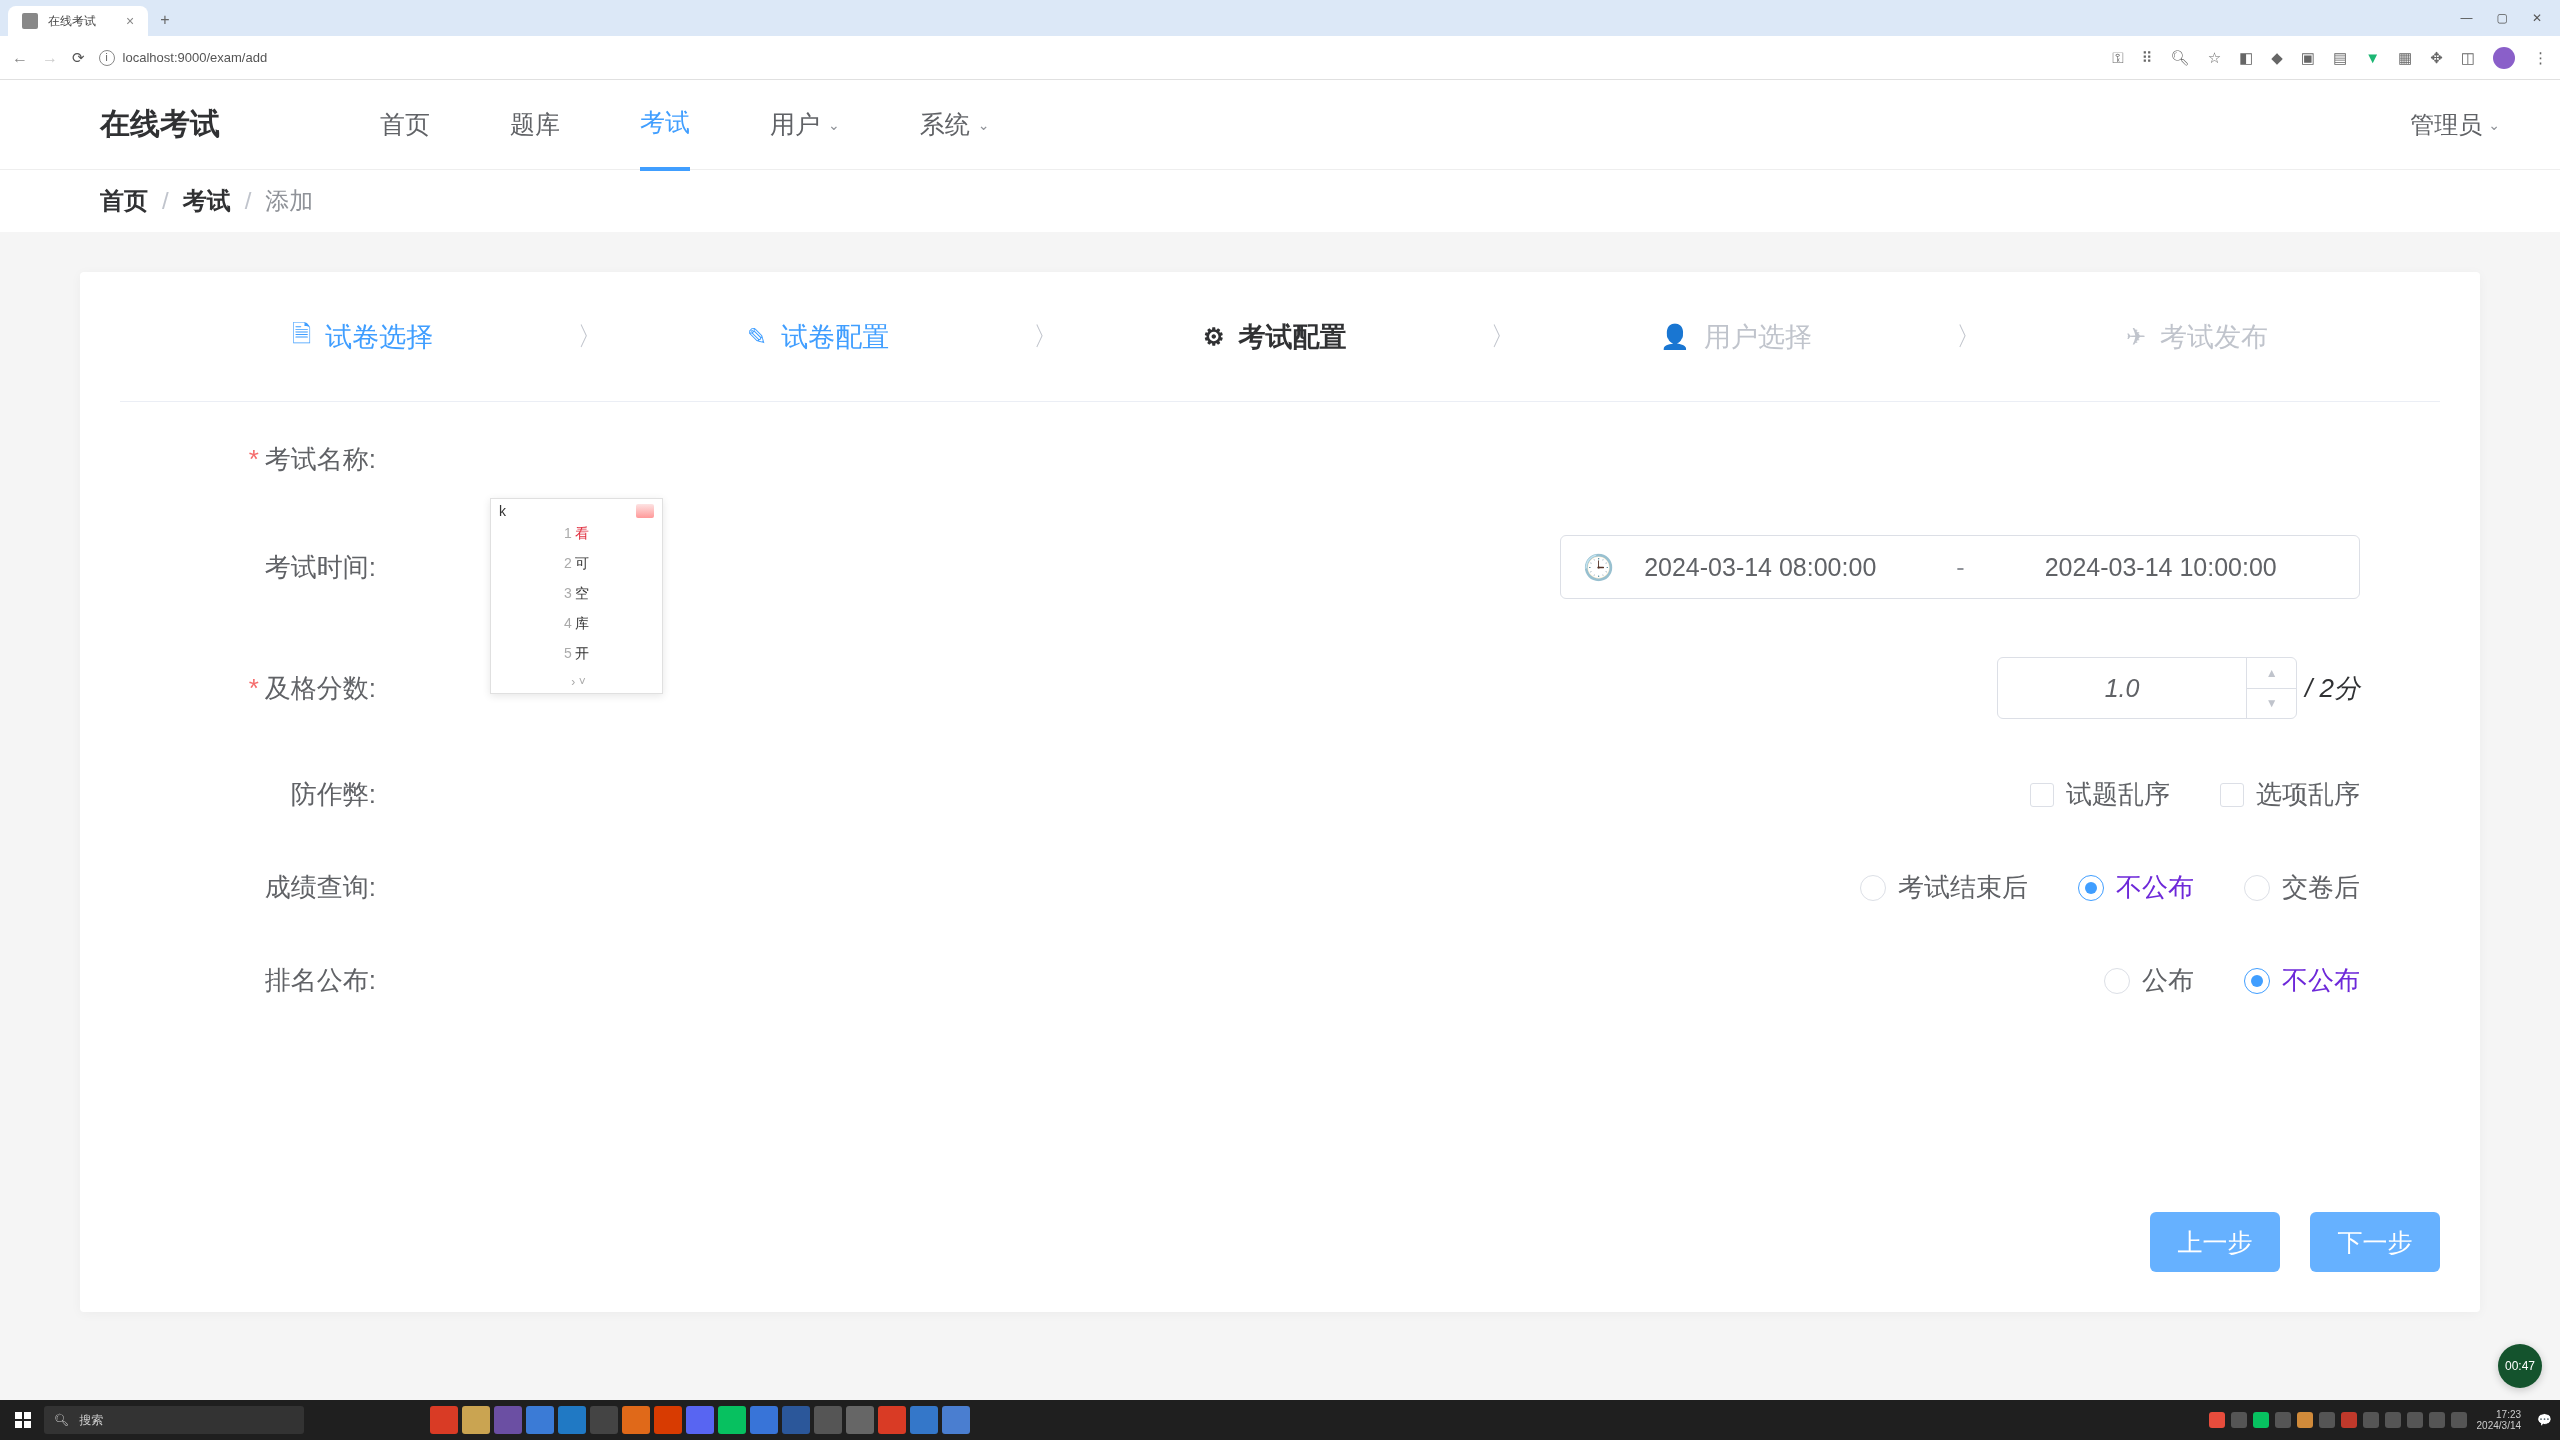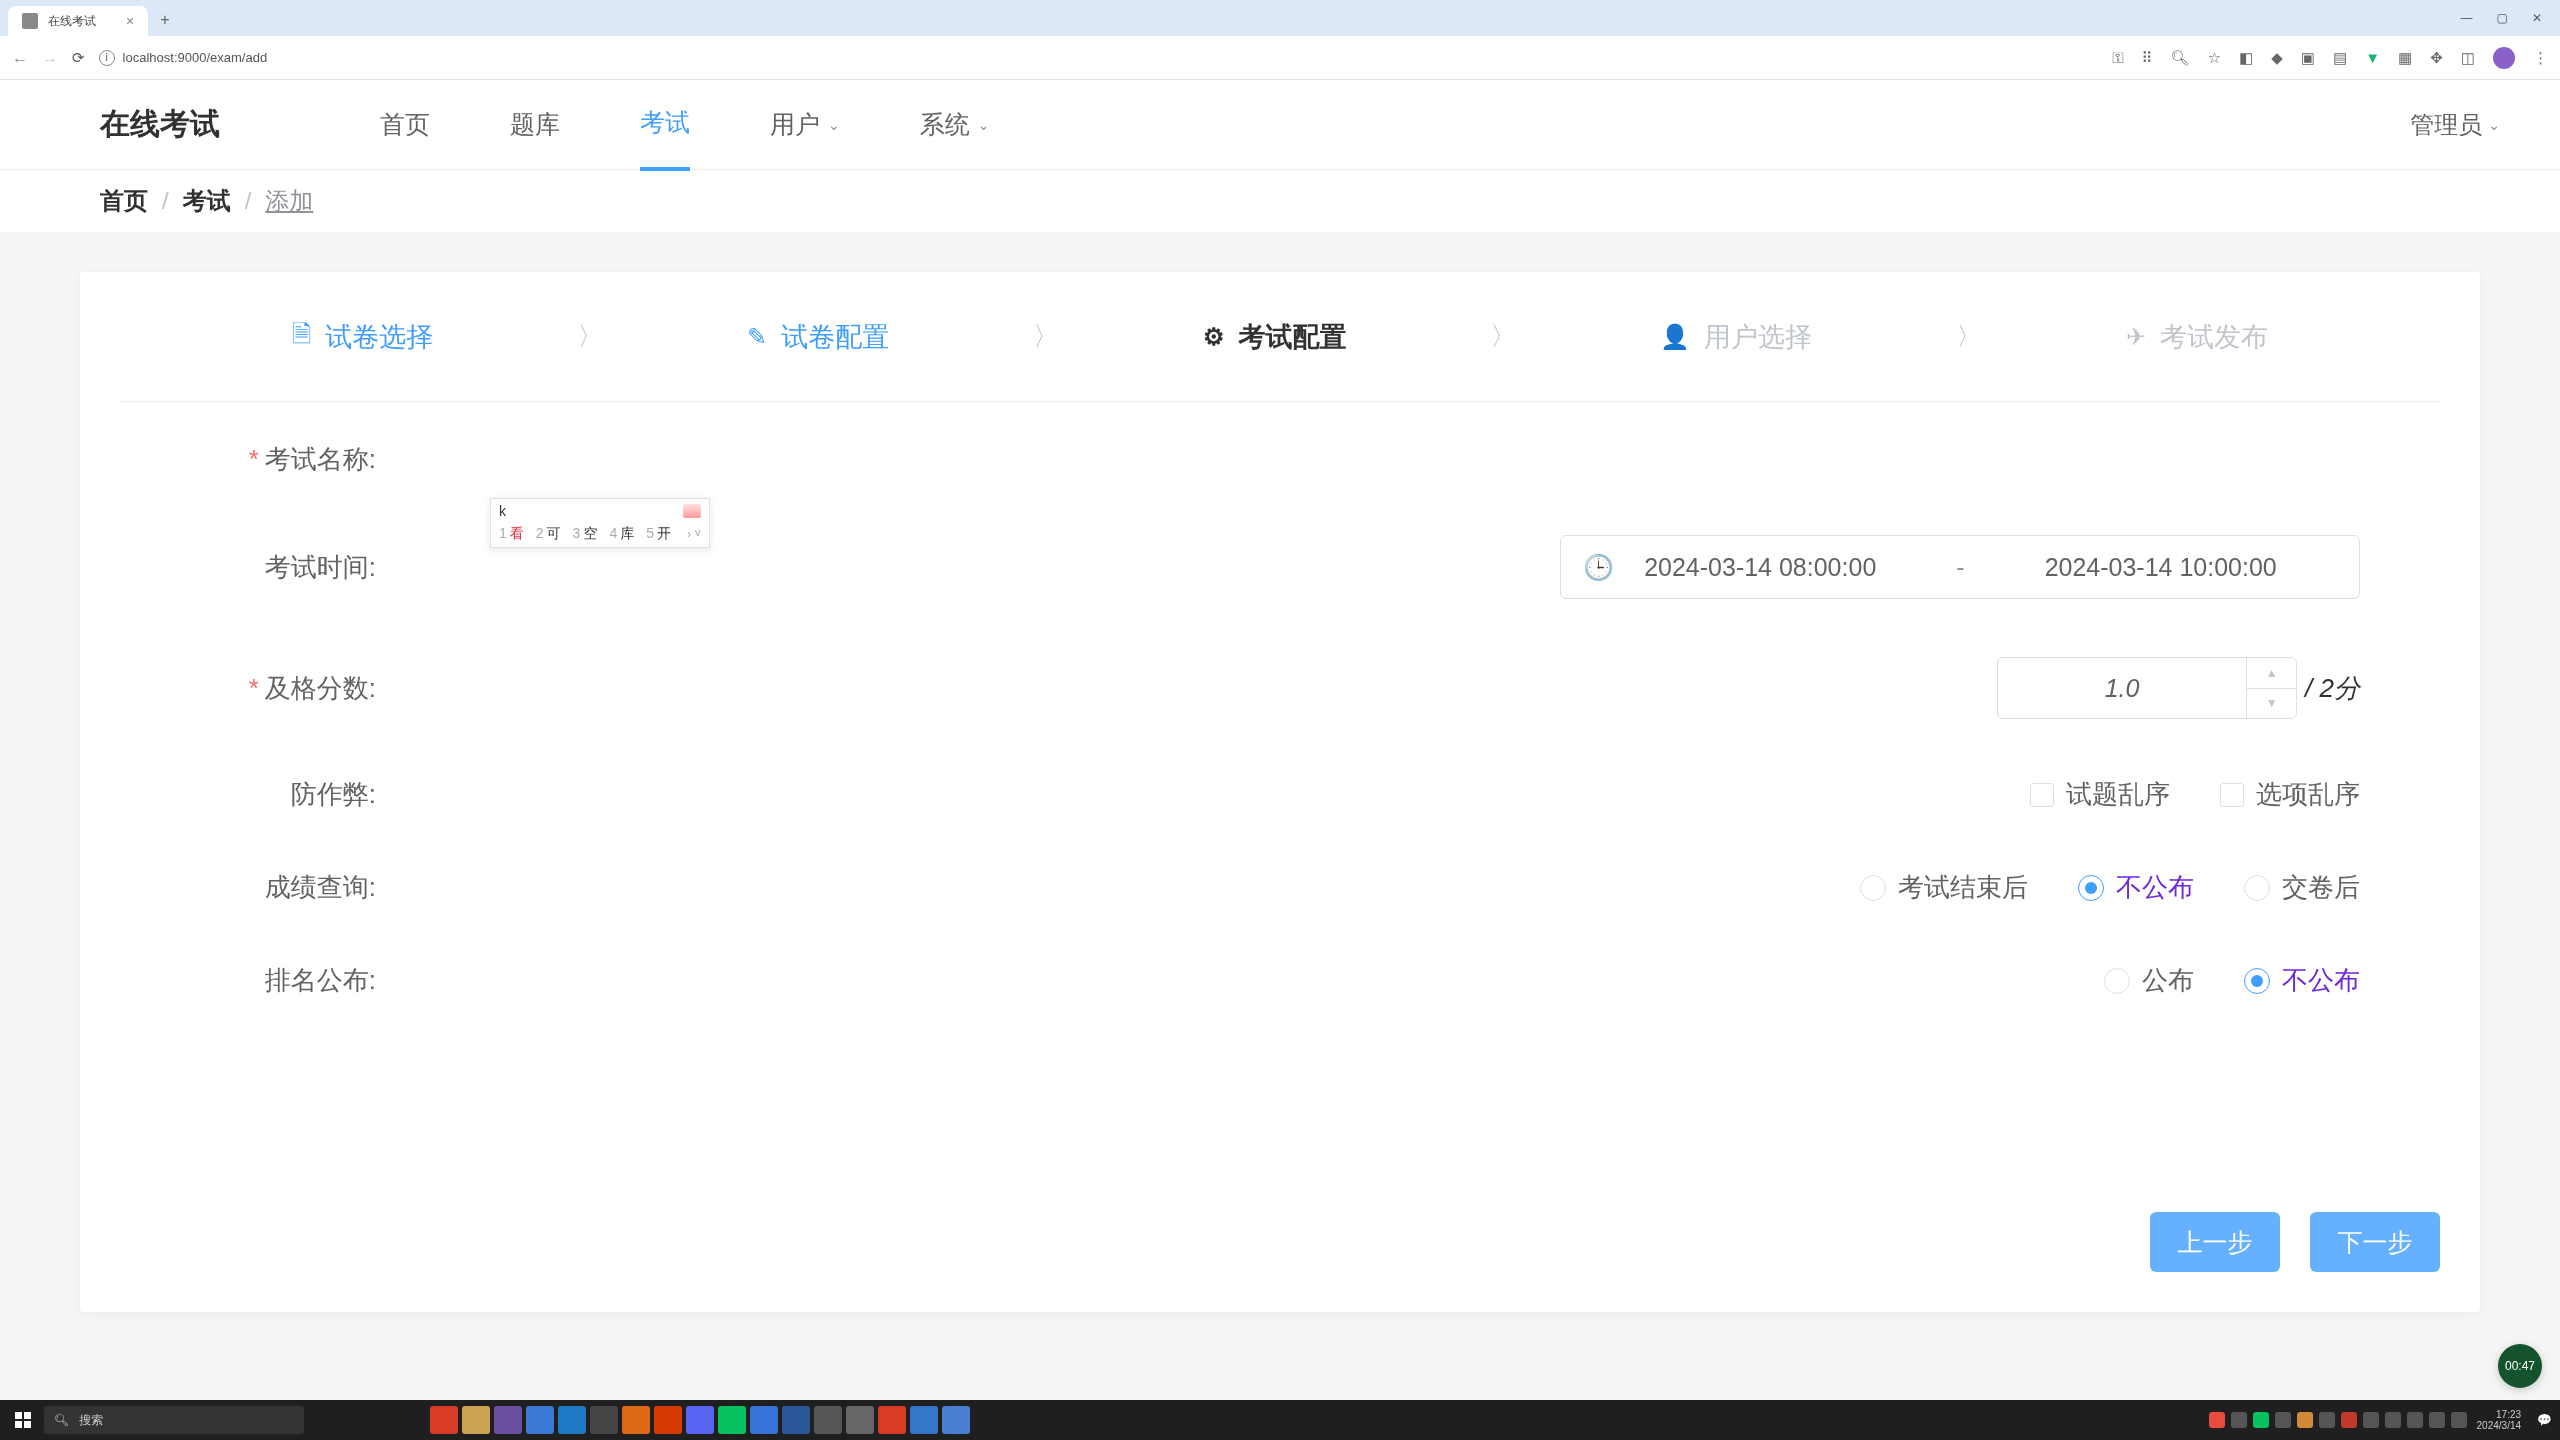--- a/index.html
+++ b/index.html
@@ -27,21 +27,21 @@
 .nav-menu { display: flex; gap: 80px; font-size: 25px; }
 .nav-item { color: #606266; cursor: pointer; display: flex; align-items: center; gap: 8px; padding: 28px 0; }
 .nav-item.active { color: #409eff; border-bottom: 4px solid #409eff; }
 .chev { font-size: 14px; color: #909399; }
 .user-area { margin-left: auto; font-size: 24px; color: #606266; display:flex; align-items:center; gap:6px; cursor:pointer; }
 
 
 .breadcrumb { height: 62px; background: #fff; display: flex; align-items: center; padding: 0 100px; gap: 14px; font-size: 24px; }
 .breadcrumb a { color: #303133; font-weight: 600; text-decoration: none; }
 .breadcrumb .sep { color: #c0c4cc; }
-.breadcrumb .current { color: #909399; text-decoration: underline; }
+.breadcrumb .current { color: #909399; }
 
 
 .content-wrap { padding: 40px 80px; }
 .card { background: #fff; border-radius: 4px; box-shadow: 0 2px 12px rgba(0,0,0,.04); padding: 0 40px 60px 40px; min-height: 1040px; position: relative; }
 
 
 .steps { display: flex; align-items: center; justify-content: space-around; padding: 44px 100px 44px 100px; border-bottom: 1px solid #ebeef5; }
 .step { display: flex; align-items: center; gap: 14px; font-size: 27px; }
 .step.done, .step.done .step-icon { color: #409eff; }
 .step.active { color: #303133; font-weight: 600; }
@@ -77,21 +77,21 @@
 .rad-circle { width:26px; height:26px; border:1.5px solid #dcdfe6; border-radius:50%; display:flex; align-items:center; justify-content:center; }
 .rad.checked .rad-circle { border-color:#409eff; }
 .rad.checked .rad-dot { width:12px; height:12px; border-radius:50%; background:#409eff; }
 .rad.checked .rad-label { color:#6d28d9; }
 
 
 .ime-box { position:absolute; top: 56px; left: 290px; background:#fff; border:1px solid #e0e0e0; box-shadow: 0 2px 8px rgba(0,0,0,.1); font-size:14px; padding: 4px 8px; z-index: 20; }
 .ime-header { display:flex; align-items:center; justify-content:space-between; gap: 130px; }
 .ime-pinyin { color:#333; }
 .ime-flag { width:18px; height:14px; background: linear-gradient(#fde3e3,#f99); border-radius:2px; }
-.ime-candidates { display:flex; gap:12px; margin-top:6px; align-items:center; }
+.ime-candidates { display:flex; gap:12px; margin-top:6px; align-items:center;flex-direction:column; }
 .cand { color:#333; }
 .cand .num { color:#aaa; margin-right:3px; }
 .cand.sel { color:#e03040; }
 .ime-arrow { color:#aaa; font-size:12px; margin-left:4px; }
 
 
 .footer { position:absolute; bottom:40px; right:40px; display:flex; gap:30px; }
 .btn { min-width: 130px; height: 60px; border-radius: 6px; display:flex; align-items:center; justify-content:center; font-size: 25px; cursor:pointer; }
 .btn-primary { background:#66b1ff; color:#fff; }
 

